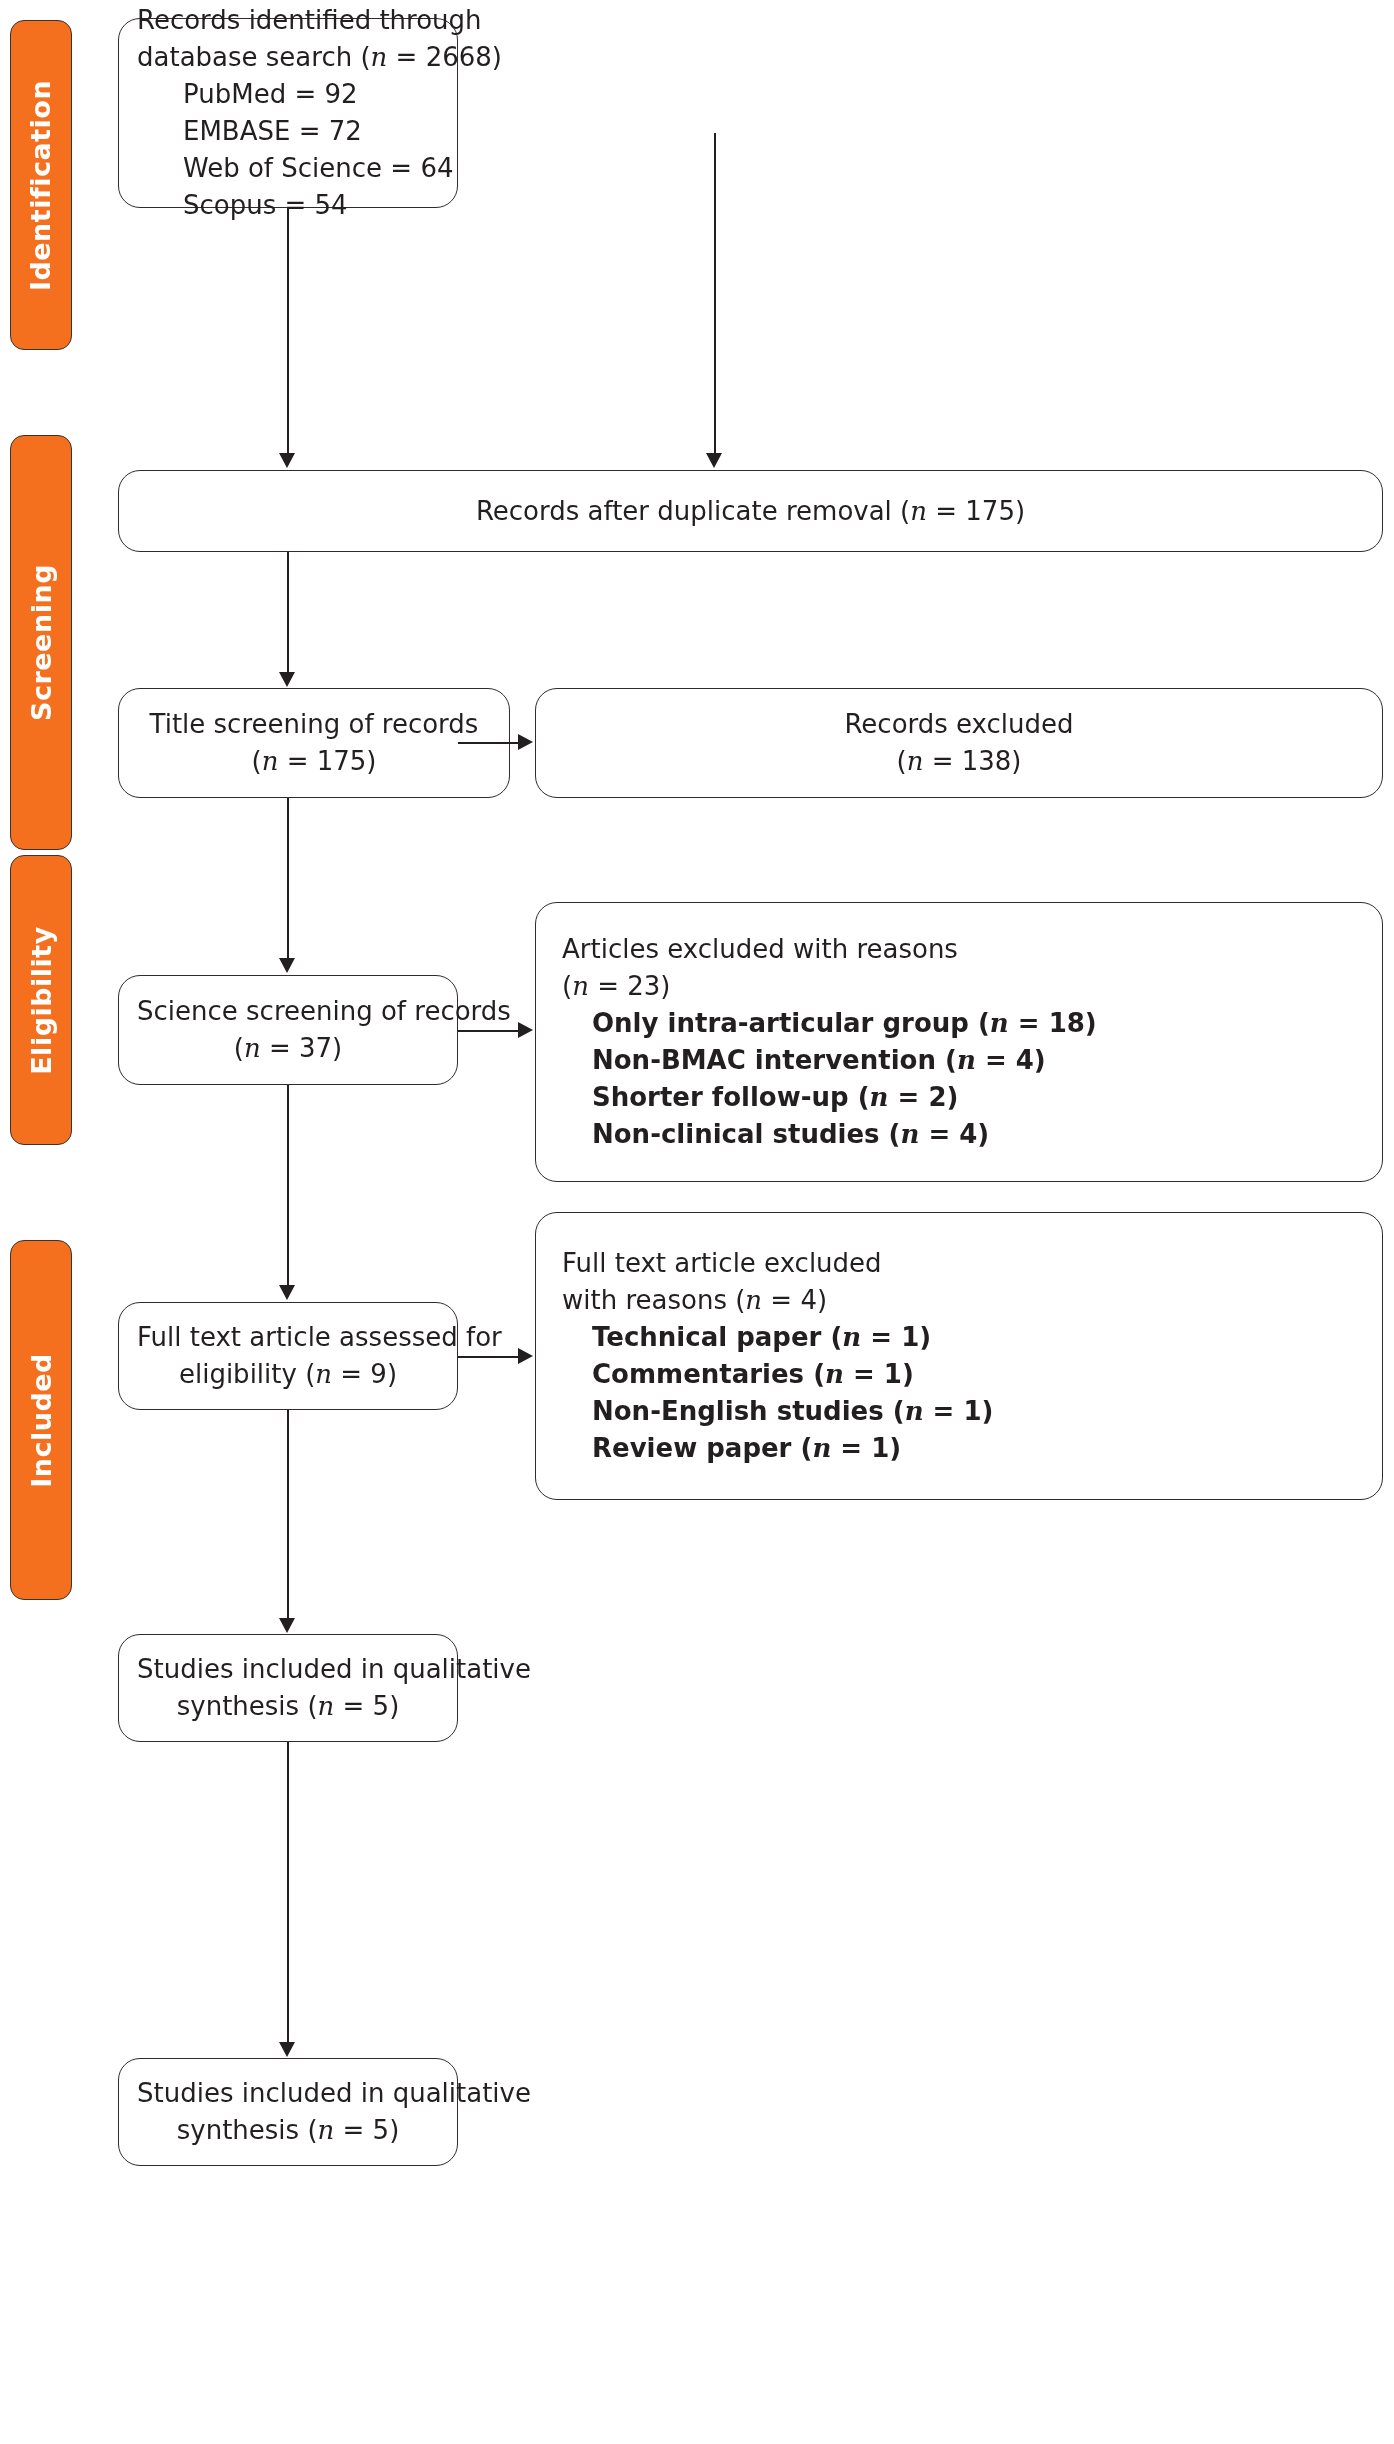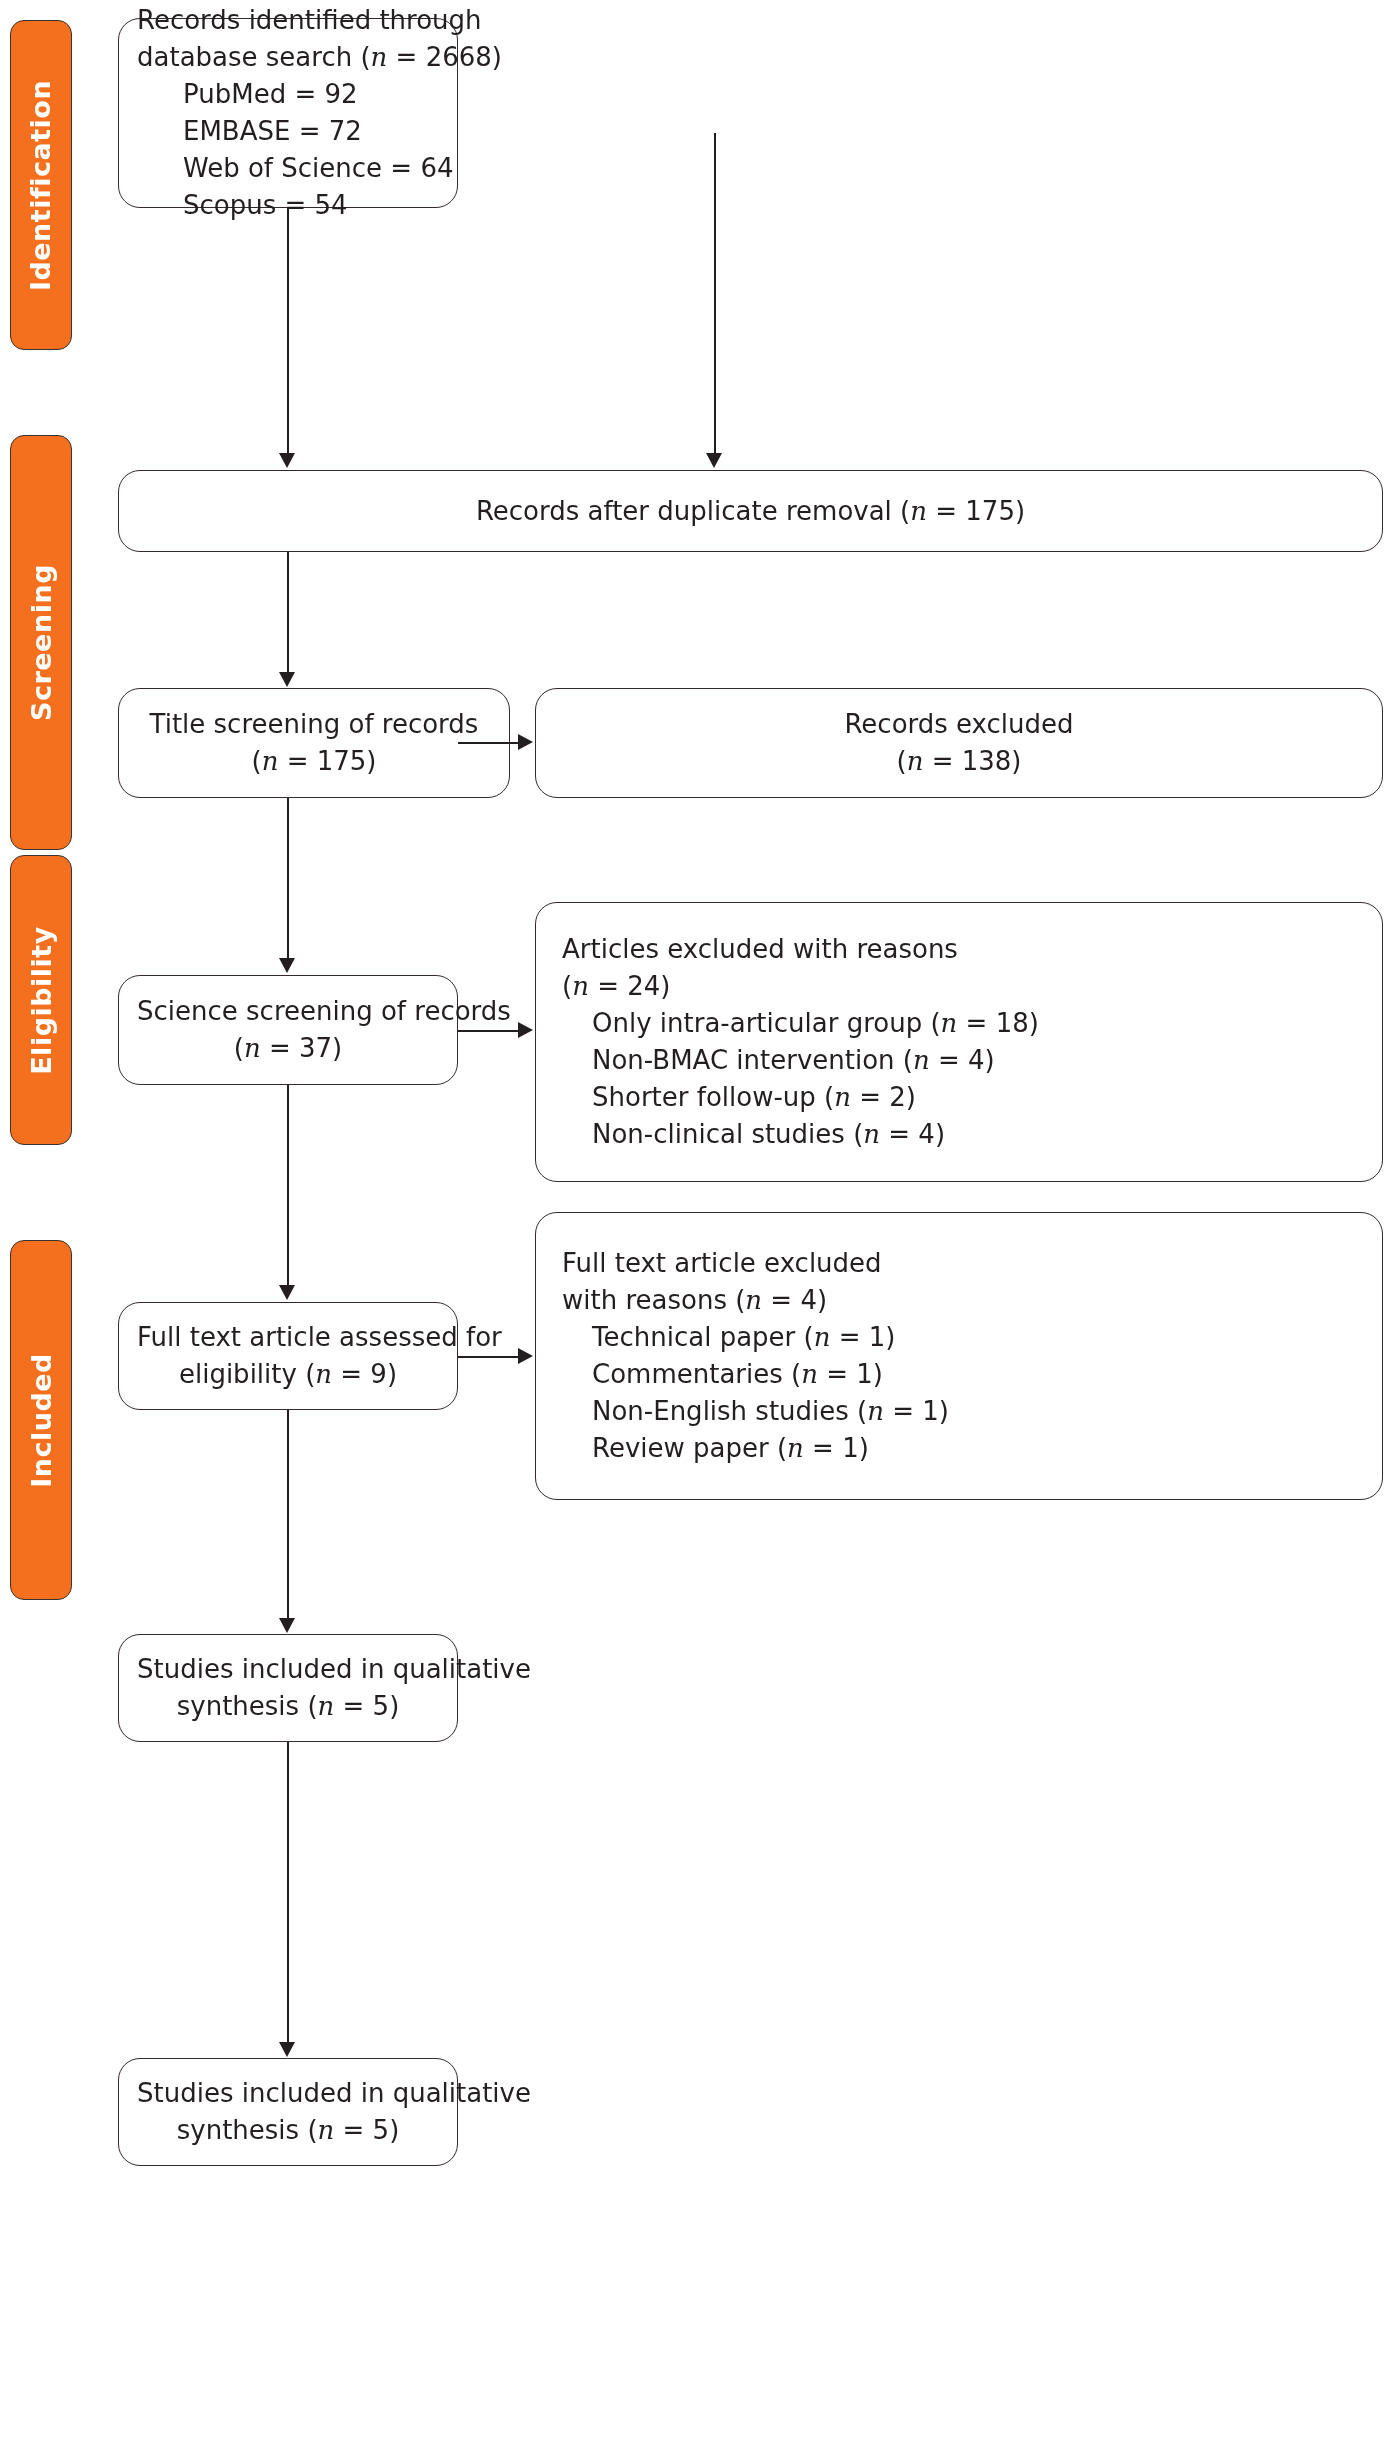--- a/index.html
+++ b/index.html
@@ -53,21 +53,21 @@
     font-size: 26px;
     line-height: 1.42;
     color: #231f20;
   }
   .node.center { align-items: center; text-align: center; }
   .node.leftal { align-items: flex-start; text-align: left; }
   .node .pad { padding: 0 26px; width: 100%; box-sizing: border-box; }
   .node.center .pad { padding: 0 18px; }
 
   .line { display: block; white-space: nowrap; }
-  .indent { padding-left: 30px; }
+  .indent { padding-left: 30px; font-weight: bold; }
   em.n { font-style: italic; font-family: "DejaVu Serif", serif; }
 
   
   .vline {
     position: absolute;
     width: 0;
     border-left: 2px solid #231f20;
   }
   .hline {
     position: absolute;
@@ -163,21 +163,21 @@
       <span class="line"><span>(</span><em class="n">n</em><span> = 37)</span></span>
     </div>
   </div>
 
   <div class="hline" style="left:458px; top:1030px; width:60px;"></div>
   <div class="arrow-right" style="left:518px; top:1022px;"></div>
 
   <div class="node leftal" style="left:535px; top:902px; width:848px; height:280px;">
     <div class="pad">
       <span class="line">Articles excluded with reasons</span>
-      <span class="line"><span>(</span><em class="n">n</em><span> = 24)</span></span>
+      <span class="line"><span>(</span><em class="n">n</em><span> = 23)</span></span>
       <span class="line indent"><span>Only intra-articular group (</span><em class="n">n</em><span> = 18)</span></span>
       <span class="line indent"><span>Non-BMAC intervention (</span><em class="n">n</em><span> = 4)</span></span>
       <span class="line indent"><span>Shorter follow-up (</span><em class="n">n</em><span> = 2)</span></span>
       <span class="line indent"><span>Non-clinical studies (</span><em class="n">n</em><span> = 4)</span></span>
     </div>
   </div>
 
   <div class="vline" style="left:287px; top:1085px; height:200px;"></div>
   <div class="arrow-down" style="left:279px; top:1285px;"></div>
 

